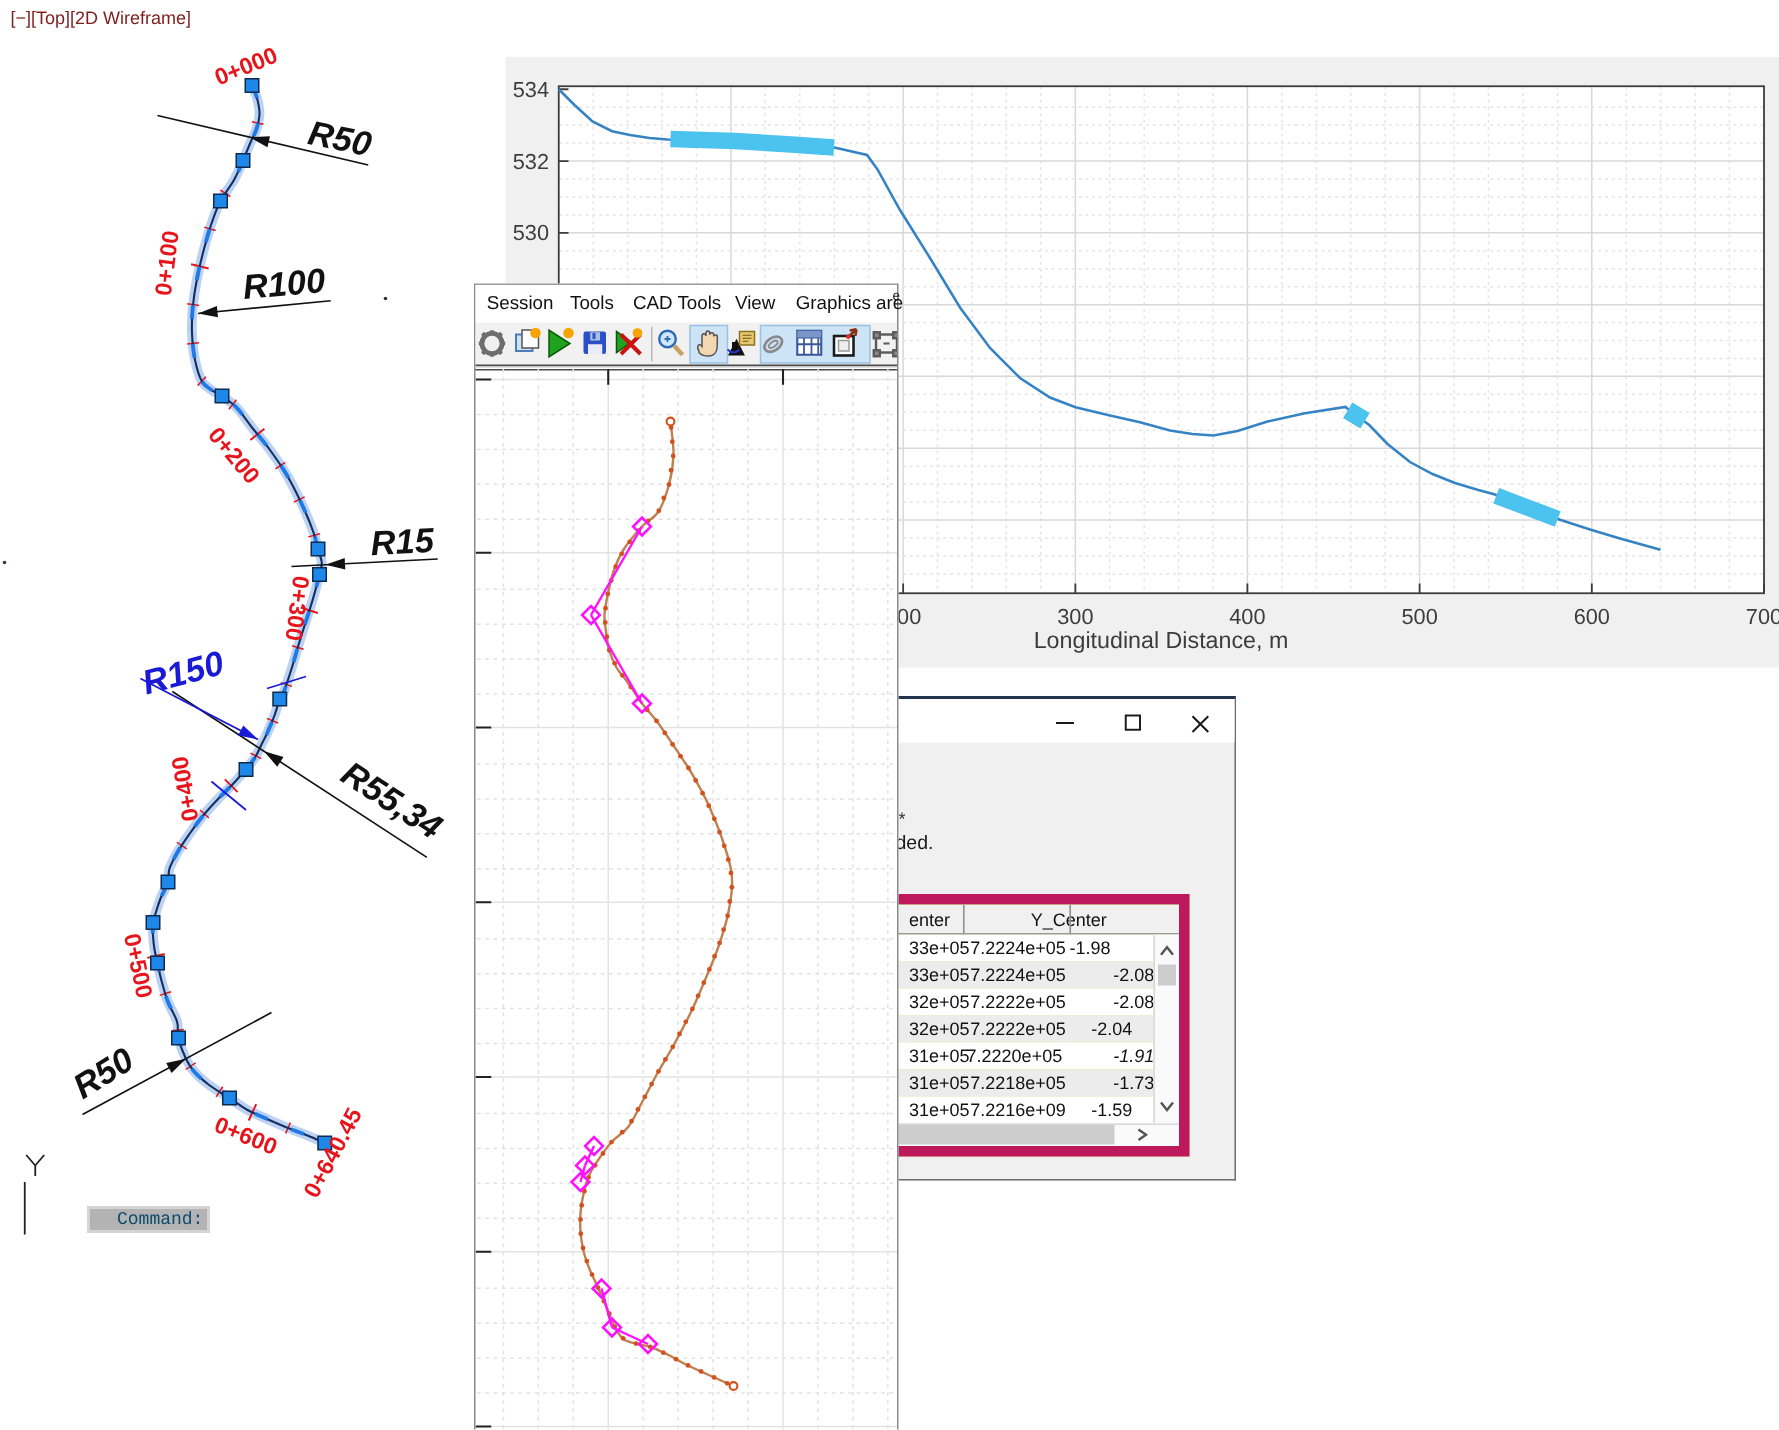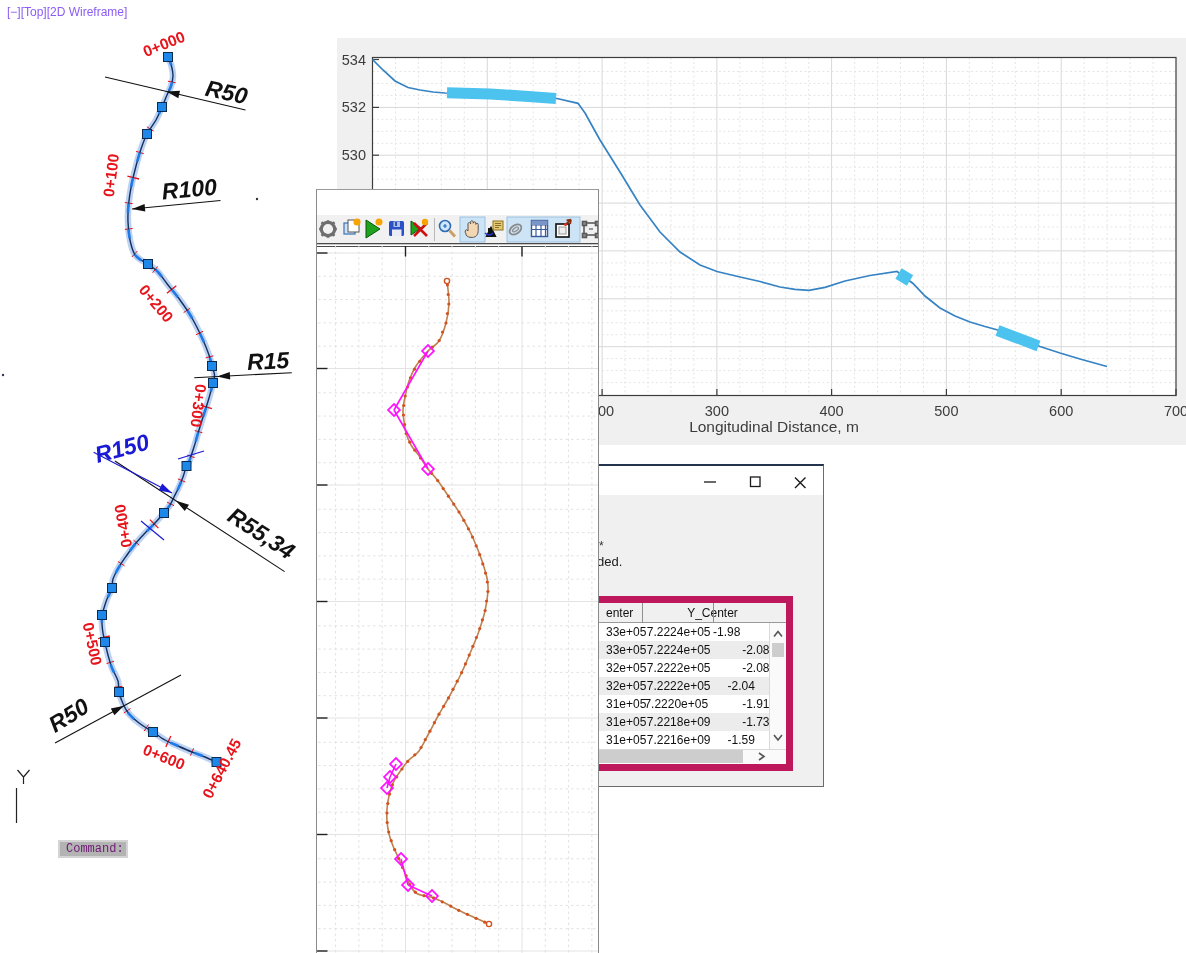--- a/index.html
+++ b/index.html
@@ -1,18 +1,18 @@
 <!DOCTYPE html>
 <html><head><meta charset="utf-8">
 <style>
 *{margin:0;padding:0}
 body{width:1186px;height:953px;background:#fff;overflow:hidden;position:relative;font-family:'Liberation Sans',sans-serif}
 </style></head>
 <body>
-<div style="position:absolute;left:7px;top:5px;font-size:12px;color:#8b5cf6;z-index:1">[−][Top][2D Wireframe]</div>
+<div style="position:absolute;left:7px;top:5px;font-size:12px;color:#7f1d1d;z-index:1">[−][Top][2D Wireframe]</div>
 <svg width="1186" height="953" style="position:absolute;left:0;top:0;z-index:1">
 <path d="M168,57 C168.6,58.5 170.7,62.8 171.5,66 C172.3,69.2 173.1,72.7 173,76 C172.9,79.3 172.0,82.8 171,86 C170.0,89.2 168.5,91.5 167,95 C165.5,98.5 163.8,102.8 162,107 C160.2,111.2 158.5,115.5 156,120 C153.5,124.5 149.5,129.2 147,134 C144.5,138.8 142.8,143.7 141,149 C139.2,154.3 137.6,160.0 136,166 C134.4,172.0 132.8,178.5 131.5,185 C130.2,191.5 129.1,198.8 128.5,205 C127.9,211.2 127.8,216.2 128,222 C128.2,227.8 128.9,234.7 130,240 C131.1,245.3 132.7,250.7 134.5,254 C136.3,257.3 138.8,258.3 141,260 C143.2,261.7 145.2,262.0 148,264 C150.8,266.0 154.7,268.5 158,272 C161.3,275.5 164.3,280.3 168,285 C171.7,289.7 176.0,294.5 180,300 C184.0,305.5 188.2,311.3 192,318 C195.8,324.7 200.2,333.8 203,340 C205.8,346.2 207.5,350.7 209,355 C210.5,359.3 211.1,362.7 212,366 C212.9,369.3 214.3,372.2 214.5,375 C214.7,377.8 213.9,379.2 213,383 C212.1,386.8 210.5,392.8 209,398 C207.5,403.2 205.7,408.7 204,414 C202.3,419.3 200.7,424.5 199,430 C197.3,435.5 195.7,441.7 194,447 C192.3,452.3 190.2,458.8 189,462 C187.8,465.2 187.5,463.5 186.5,466 C185.5,468.5 184.4,473.2 183,477 C181.6,480.8 179.5,485.7 178,489 C176.5,492.3 175.3,494.3 174,497 C172.7,499.7 171.8,502.2 170,505 C168.2,507.8 165.5,511.0 163,514 C160.5,517.0 157.8,520.0 155,523 C152.2,526.0 149.2,528.7 146,532 C142.8,535.3 139.2,539.2 136,543 C132.8,546.8 129.8,551.0 127,555 C124.2,559.0 121.3,563.0 119,567 C116.7,571.0 114.2,575.5 113,579 C111.8,582.5 113.0,584.7 112,588 C111.0,591.3 108.3,595.7 107,599 C105.7,602.3 104.8,605.3 104,608 C103.2,610.7 102.3,612.3 102,615 C101.7,617.7 101.8,621.0 102,624 C102.2,627.0 102.5,630.0 103,633 C103.5,636.0 104.2,638.3 105,642 C105.8,645.7 106.8,650.7 108,655 C109.2,659.3 110.3,663.7 112,668 C113.7,672.3 116.8,677.0 118,681 C119.2,685.0 118.0,687.8 119,692 C120.0,696.2 122.2,702.2 124,706 C125.8,709.8 127.5,712.2 130,715 C132.5,717.8 136.0,720.7 139,723 C142.0,725.3 145.7,727.5 148,729 C150.3,730.5 150.2,730.2 153,732 C155.8,733.8 160.8,737.7 165,740 C169.2,742.3 173.5,744.0 178,746 C182.5,748.0 187.5,750.2 192,752 C196.5,753.8 200.9,755.3 205,757 C209.1,758.7 214.6,761.2 216.5,762" fill="none" stroke="#bdd2f3" stroke-width="6.5"></path>
 <line x1="175.7" y1="82.8" x2="167.9" y2="81.2" stroke="#e81218" stroke-width="1.0"></line>
 <line x1="166.1" y1="107.6" x2="158.7" y2="104.5" stroke="#e81218" stroke-width="1.0"></line>
 <line x1="153.6" y1="131.1" x2="146.9" y2="126.8" stroke="#e81218" stroke-width="1.0"></line>
 <line x1="143.8" y1="153.7" x2="136.1" y2="151.4" stroke="#e81218" stroke-width="1.0"></line>
 <line x1="139.1" y1="179.0" x2="127.4" y2="176.2" stroke="#e81218" stroke-width="1.3"></line>
 <line x1="132.7" y1="203.7" x2="124.8" y2="202.5" stroke="#e81218" stroke-width="1.0"></line>
 <line x1="132.7" y1="228.5" x2="124.8" y2="229.4" stroke="#e81218" stroke-width="1.0"></line>
 <line x1="137.3" y1="251.1" x2="131.8" y2="257.0" stroke="#e81218" stroke-width="1.0"></line>
@@ -220,24 +220,24 @@
         <div style="position:absolute;left:33.5px;top:38.0px;">32e+05</div>
         <div style="position:absolute;left:69.5px;top:38.0px;width:68.5px;text-align:right;">7.2222e+05</div>
         <div style="position:absolute;left:140.5px;top:38.0px;width:56.5px;text-align:right;">-2.08</div>
         <div style="position:absolute;left:0px;top:54.0px;width:196.5px;height:18px;background:#ececec"></div>
         <div style="position:absolute;left:33.5px;top:56.0px;">32e+05</div>
         <div style="position:absolute;left:69.5px;top:56.0px;width:68.5px;text-align:right;">7.2222e+05</div>
         <div style="position:absolute;left:140.5px;top:56.0px;width:56.5px;text-align:center;">-2.04</div>
         <div style="position:absolute;left:0px;top:72.0px;width:196.5px;height:18px;background:#fff"></div>
         <div style="position:absolute;left:33.5px;top:74.0px;">31e+05</div>
         <div style="position:absolute;left:69.5px;top:74.0px;width:68.5px;text-align:center;">7.2220e+05</div>
-        <div style="position:absolute;left:140.5px;top:74.0px;width:56.5px;text-align:right;">-1.91</div>
+        <div style="position:absolute;left:140.5px;top:74.0px;width:56.5px;text-align:right;font-style:italic;">-1.91</div>
         <div style="position:absolute;left:0px;top:90.0px;width:196.5px;height:18px;background:#ececec"></div>
         <div style="position:absolute;left:33.5px;top:92.0px;">31e+05</div>
-        <div style="position:absolute;left:69.5px;top:92.0px;width:68.5px;text-align:right;">7.2218e+09</div>
+        <div style="position:absolute;left:69.5px;top:92.0px;width:68.5px;text-align:right;">7.2218e+05</div>
         <div style="position:absolute;left:140.5px;top:92.0px;width:56.5px;text-align:right;">-1.73</div>
         <div style="position:absolute;left:0px;top:108.0px;width:196.5px;height:18px;background:#fff"></div>
         <div style="position:absolute;left:33.5px;top:110.0px;">31e+05</div>
         <div style="position:absolute;left:69.5px;top:110.0px;width:68.5px;text-align:right;">7.2216e+09</div>
         <div style="position:absolute;left:140.5px;top:110.0px;width:56.5px;text-align:center;">-1.59</div>
       </div>
  <div style="position:absolute;right:0;top:20px;width:16px;height:127.5px;background:#fafafa;border-left:1px solid #d9d9d9">
    <svg width="16" height="128">
      <polyline points="4,13.5 8,8.5 12,13.5" fill="none" stroke="#555" stroke-width="1.6"></polyline>
      <rect x="2" y="20" width="12" height="14" fill="#cdcdcd"></rect>
@@ -246,20 +246,28 @@
  </div>
  <div style="position:absolute;left:0;bottom:0;width:215.5px;height:13.5px;background:#fafafa;border-top:1px solid #d9d9d9">
    <div style="position:absolute;left:0;top:0;width:170px;height:13px;background:#cdcdcd"></div>
    <svg width="216" height="13">
      <polyline points="186,3 191,6.5 186,10" fill="none" stroke="#555" stroke-width="1.6"></polyline>
    </svg>
  </div>
 </div>
 </div>
 <div style="position:absolute;left:316px;top:189px;width:281px;height:764px;z-index:3;background:#fff;border-left:1px solid #8a8a8a;border-right:1px solid #8a8a8a;border-top:1px solid #9a9a9a;box-sizing:content-box;font-family:'Liberation Sans',sans-serif">
+ <div style="position:absolute;left:0;top:0;width:100%;height:25px;background:#fff;font-size:12.5px;color:#111;white-space:nowrap">
+  <span style="position:absolute;left:7.5px;top:5px">Session</span>
+  <span style="position:absolute;left:63px;top:5px">Tools</span>
+  <span style="position:absolute;left:105px;top:5px">CAD Tools</span>
+  <span style="position:absolute;left:173px;top:5px">View</span>
+  <span style="position:absolute;left:213.5px;top:5px">Graphics are</span>
+  <span style="position:absolute;left:278px;top:2px;font-size:9px">e</span>
+ </div>
  <div style="position:absolute;left:0;top:25px;width:100%;height:29px;background:#f1f1f1;border-bottom:1px solid #c8c8c8"><svg width="281" height="29">
 <rect x="143" y="2" width="25" height="25" fill="#cde3f6" stroke="#9ac1e2" stroke-width="1"></rect>
 <rect x="190" y="2" width="73" height="25" fill="#cde3f6" stroke="#9ac1e2" stroke-width="1"></rect>
 <g fill="#6e6e6e">
  <circle cx="11" cy="14" r="6.7" fill="none" stroke="#6e6e6e" stroke-width="3.2"></circle>
  <g>
   <rect x="9.6" y="5.2" width="2.8" height="3" rx="0.5"></rect>
   <rect x="9.6" y="19.8" width="2.8" height="3" rx="0.5"></rect>
   <rect x="2.2" y="12.6" width="3" height="2.8" rx="0.5"></rect>
   <rect x="16.8" y="12.6" width="3" height="2.8" rx="0.5"></rect>
@@ -476,12 +484,12 @@
 <rect x="72.8" y="215.8" width="8.4" height="8.4" fill="none" stroke="#ff10ff" stroke-width="1.7" transform="rotate(45 77 220)"></rect>
 <rect x="106.8" y="274.8" width="8.4" height="8.4" fill="none" stroke="#ff10ff" stroke-width="1.7" transform="rotate(45 111 279)"></rect>
 <rect x="74.8" y="569.8" width="8.4" height="8.4" fill="none" stroke="#ff10ff" stroke-width="1.7" transform="rotate(45 79 574)"></rect>
 <rect x="68.8" y="582.8" width="8.4" height="8.4" fill="none" stroke="#ff10ff" stroke-width="1.7" transform="rotate(45 73 587)"></rect>
 <rect x="65.8" y="593.8" width="8.4" height="8.4" fill="none" stroke="#ff10ff" stroke-width="1.7" transform="rotate(45 70 598)"></rect>
 <rect x="79.8" y="664.8" width="8.4" height="8.4" fill="none" stroke="#ff10ff" stroke-width="1.7" transform="rotate(45 84 669)"></rect>
 <rect x="86.8" y="690.8" width="8.4" height="8.4" fill="none" stroke="#ff10ff" stroke-width="1.7" transform="rotate(45 91 695)"></rect>
 <rect x="110.8" y="701.8" width="8.4" height="8.4" fill="none" stroke="#ff10ff" stroke-width="1.7" transform="rotate(45 115 706)"></rect>
  </svg>
 </div>
-<div style="position:absolute;left:58px;top:840px;width:60px;height:14px;background:#b3b3b3;border:2px solid #d4d4d4;z-index:1;font-family:'Liberation Mono',monospace;font-size:12px;color:#701a75;line-height:14px;padding-left:6px">Command:</div>
+<div style="position:absolute;left:58px;top:804px;width:60px;height:14px;background:#b3b3b3;border:2px solid #d4d4d4;z-index:1;font-family:'Liberation Mono',monospace;font-size:12px;color:#0c4a6e;line-height:14px;padding-left:18px">Command:</div>
 </body></html>

